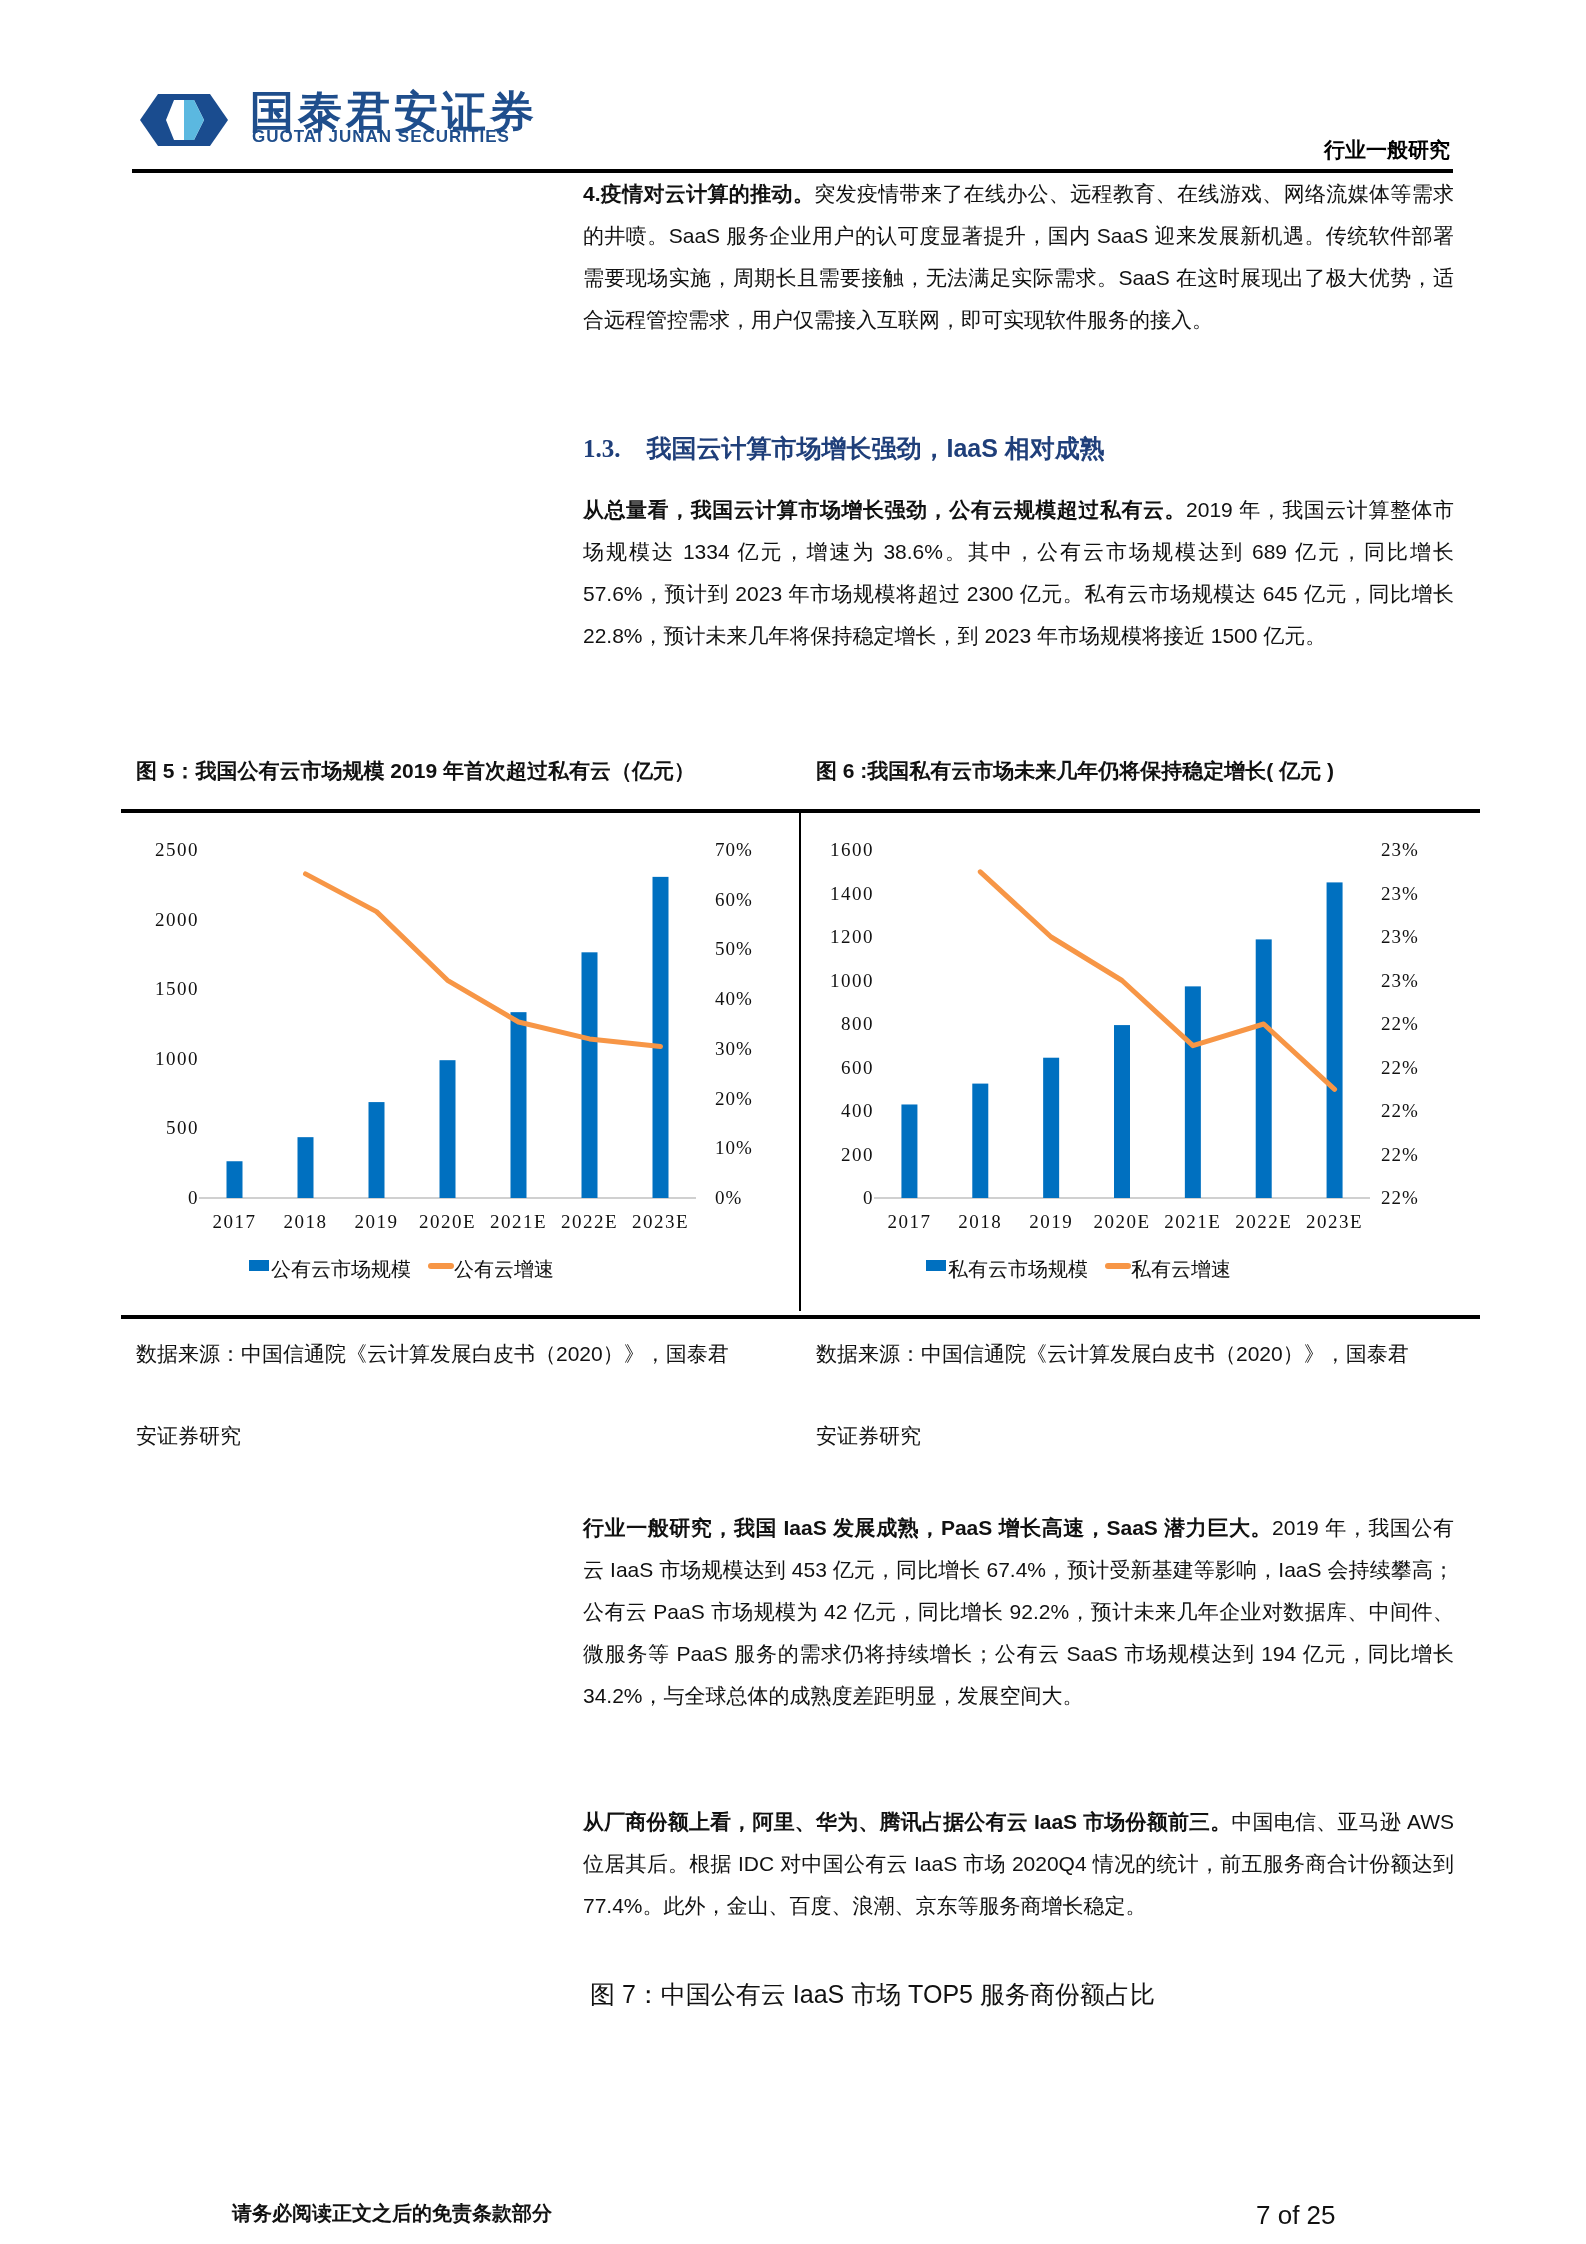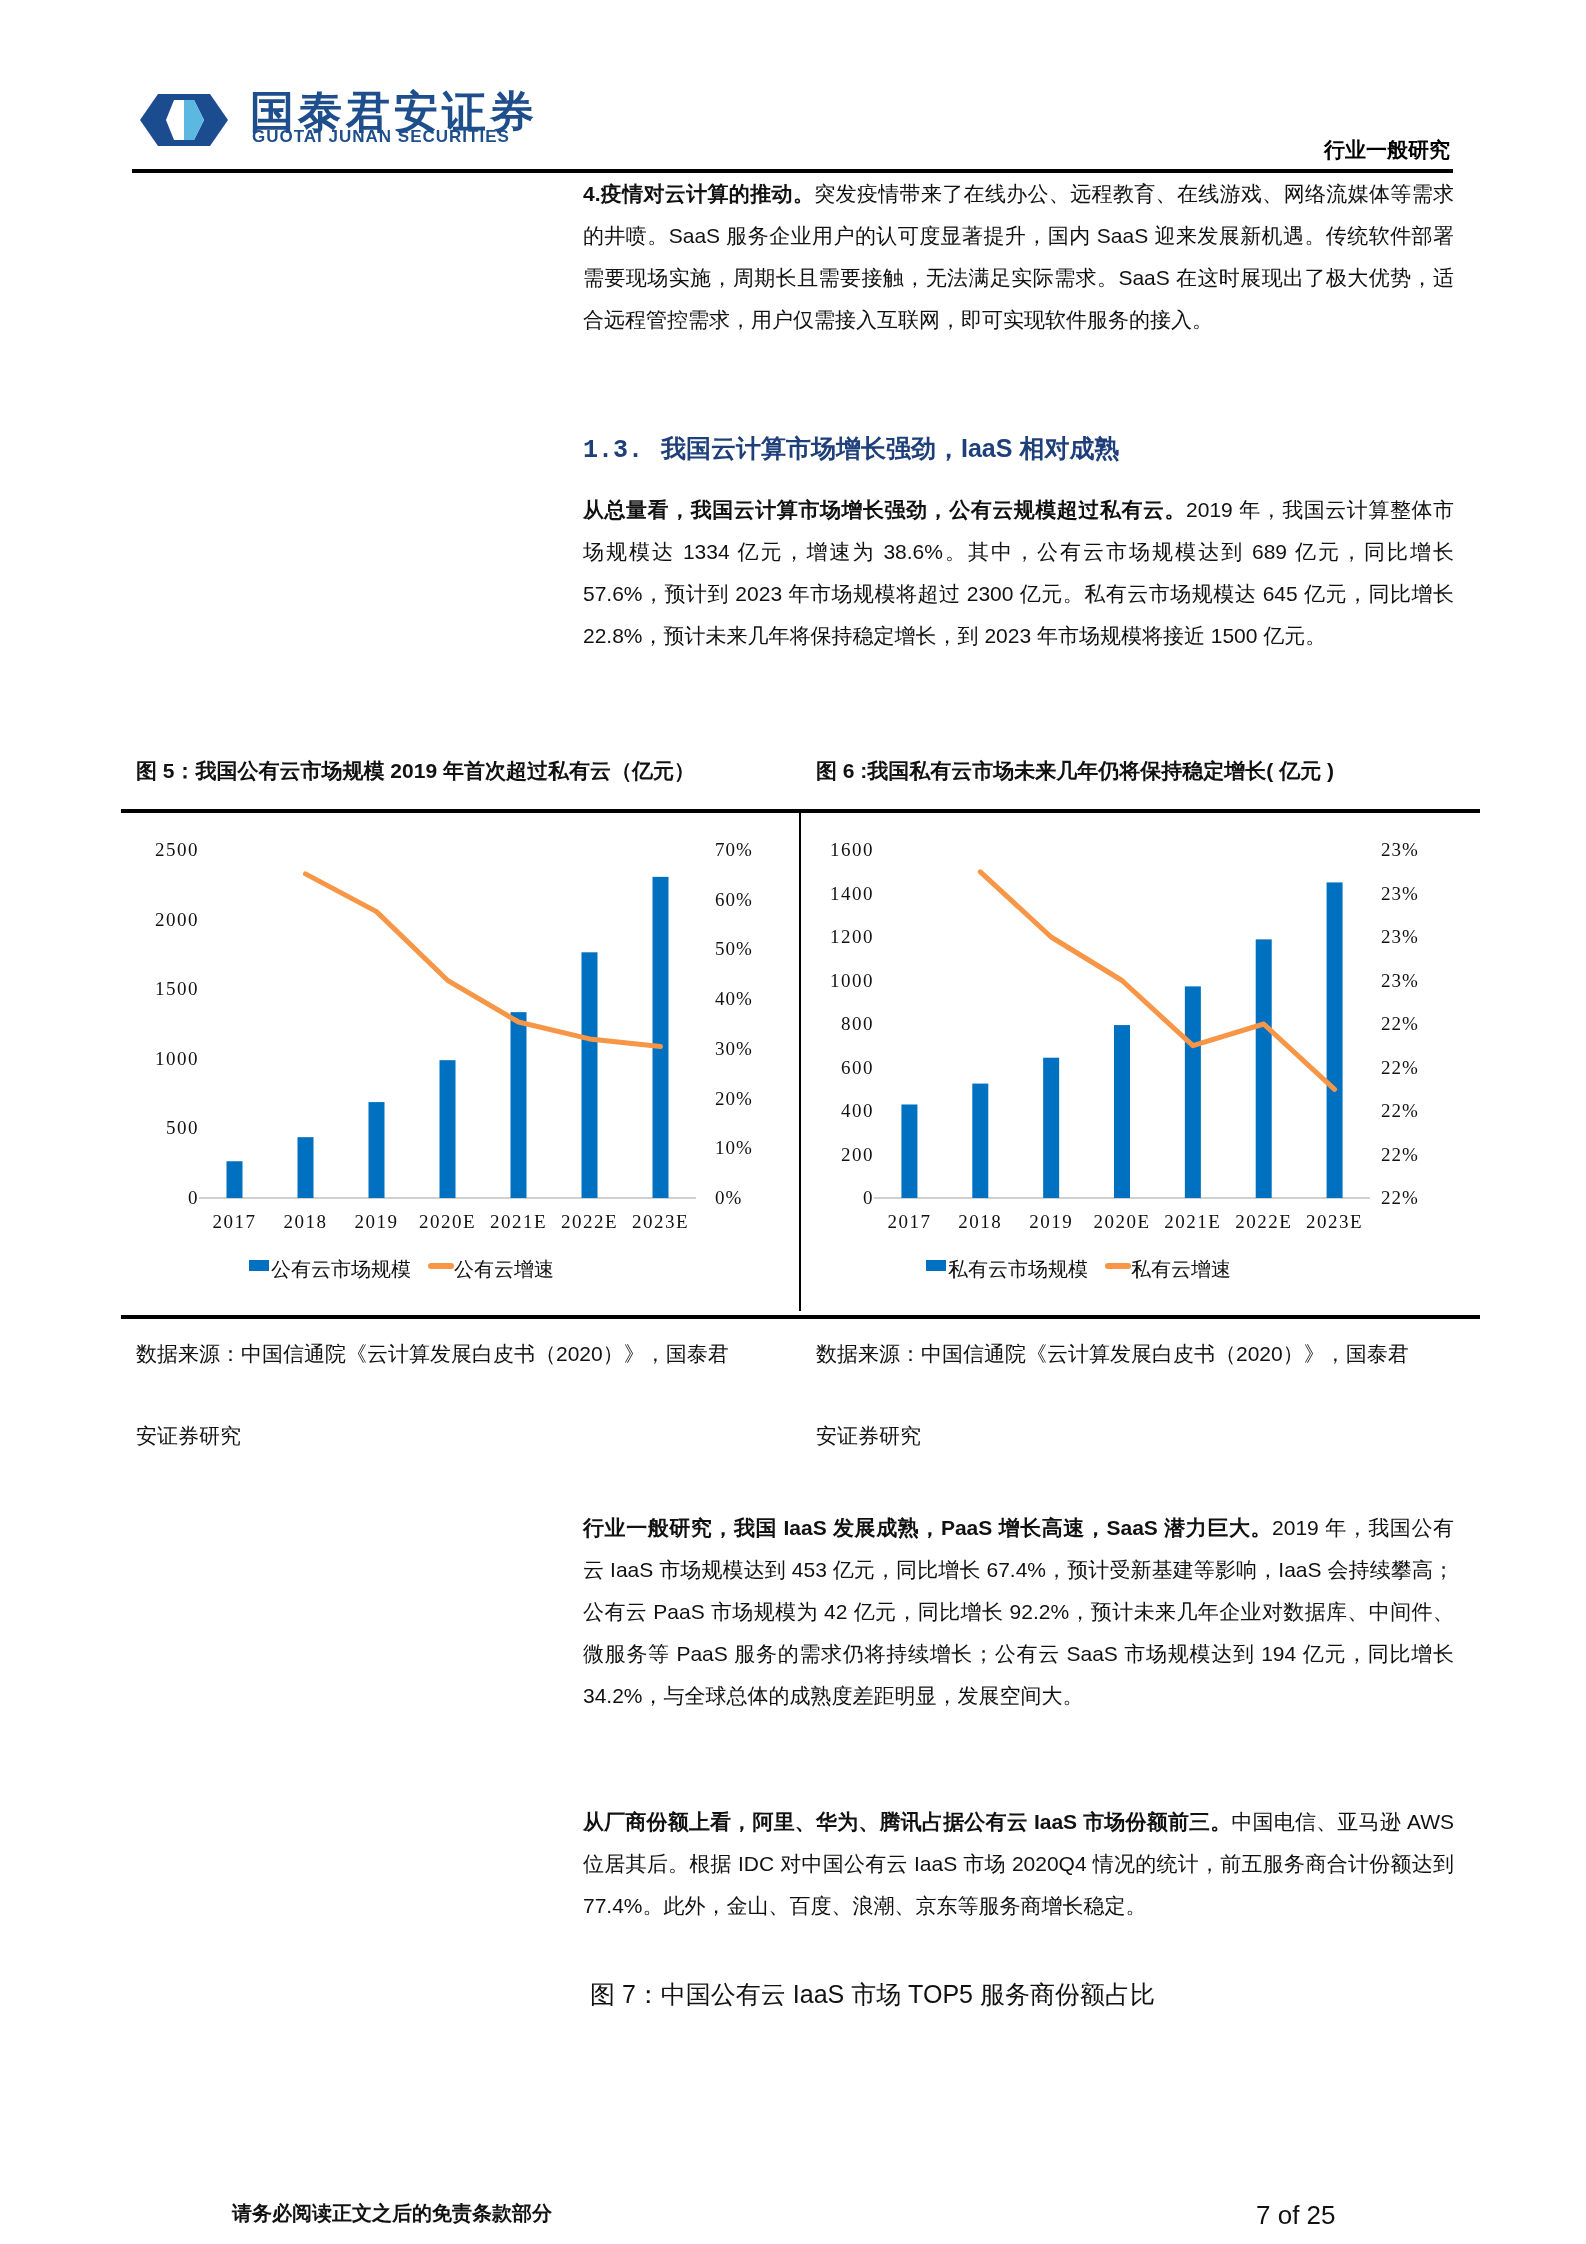--- a/index.html
+++ b/index.html
@@ -8,21 +8,21 @@
   
   .logo{left:138px;top:92px;width:92px;height:56px;}
   .brand-cn{left:250px;top:88px;font-size:44px;font-weight:bold;color:#1f4e8c;letter-spacing:4px;line-height:48px;}
   .brand-en{left:252px;top:127px;font-size:17px;font-weight:bold;color:#1f4e8c;letter-spacing:1px;}
   .header-tag{right:136px;top:136px;font-size:21px;font-weight:bold;color:#000000;}
   .header-rule{left:132px;top:169px;width:1321px;height:4px;background:#000;}
   
   .para{left:583px;width:871px;font-size:21px;line-height:42px;text-align:justify;}
   .para b{font-weight:bold;}
   .section-title{left:583px;top:432px;font-size:25px;font-weight:bold;color:#1f3f7a;}
-  .section-title .num{font-family:Liberation Mono, monospace;margin-right:18px;}
+  .section-title .num{font-family:Liberation Serif, serif;margin-right:26px;}
   
   .fig-title{top:757px;font-size:21px;font-weight:bold;}
   .fig-box{left:121px;top:809px;width:1359px;height:502px;border-top:4px solid #000;border-bottom:4px solid #000;}
   .fig-divider{left:799px;top:813px;width:2px;height:498px;background:#000;}
   .chart{top:815px;}
   .chart svg text{font-family:"Liberation Serif",serif;}
   .source{font-size:21px;}
   .footer-l{left:232px;top:2200px;font-size:20px;font-weight:bold;}
   .footer-r{left:1256px;top:2200px;font-size:26px;}
 </style>

